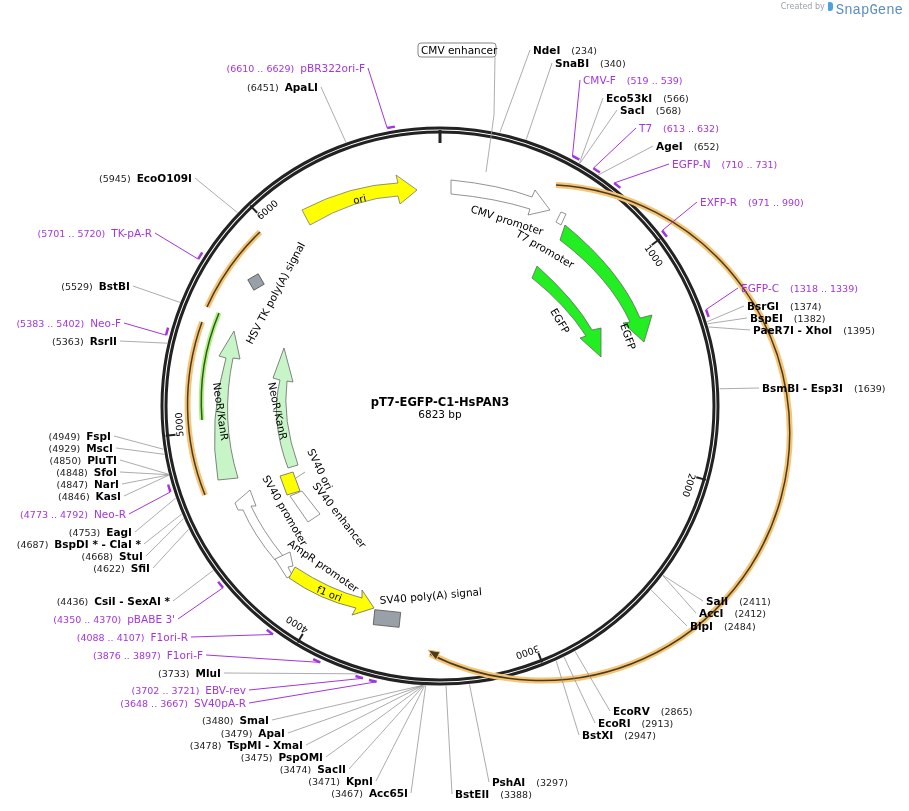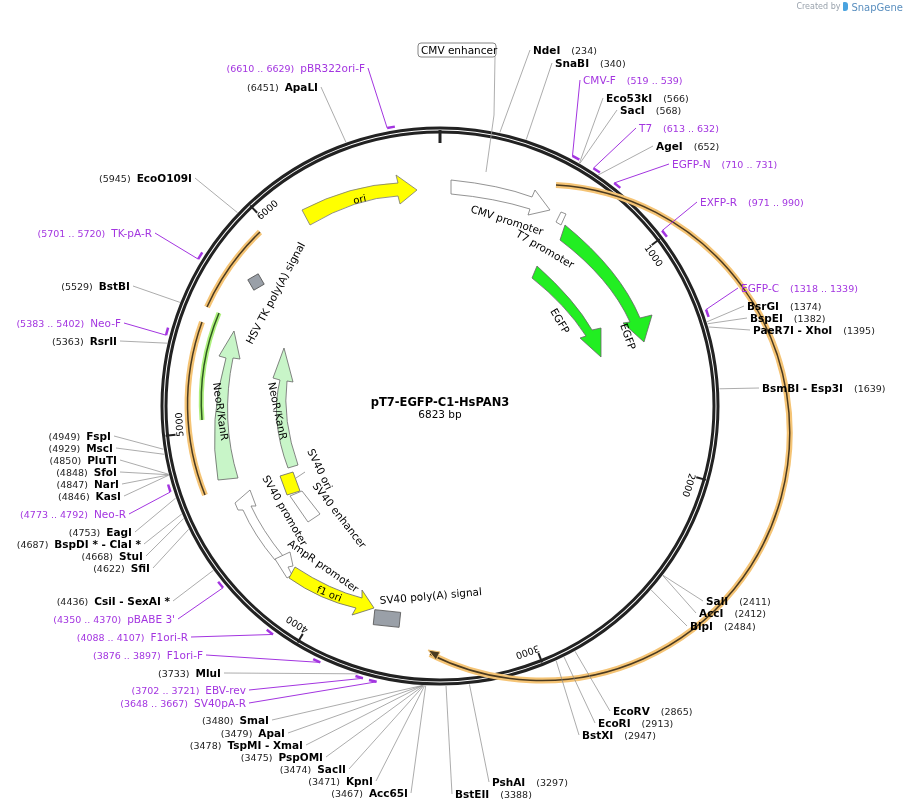--- a/index.html
+++ b/index.html
@@ -1,21 +1,21 @@
 <!DOCTYPE html>
 <html><head>
 <meta charset="utf-8">
 <style>
   html, body { margin: 0; padding: 0; background: #ffffff; }
   body { width: 909px; height: 811px; position: relative; overflow: hidden;
          font-family: "DejaVu Sans", sans-serif; }
   #map { position: absolute; left: 0; top: 0; }
   .credit { position: absolute; right: 6px; top: 2px; font-size: 8px; color: #9aa3ad;
             display: flex; align-items: flex-start; gap: 3px; }
-  .credit .brand { color: #5a8fbf; font-size: 10px; }
+  .credit .brand { color: #5a8fbf; font-size: 14px; font-family: Liberation Mono, monospace; }
   .credit .logo { display: inline-block; width: 5px; height: 9px; background: #4aa3df; border-radius: 1px 3px 3px 1px; }
   svg text { font-family: "DejaVu Sans", sans-serif; }
   .enz { font-weight: bold; font-size: 10.5px; fill: #000; }
   .pos { font-size: 9.5px; fill: #222; }
   .primer { font-size: 10.5px; fill: #a335e0; }
   .ppos { font-size: 9.5px; fill: #a335e0; }
   .feat { font-size: 10.5px; fill: #000; }
   .title { font-weight: bold; font-size: 11.5px; fill: #000; }
   .sub { font-size: 10.5px; fill: #000; }
 </style>

